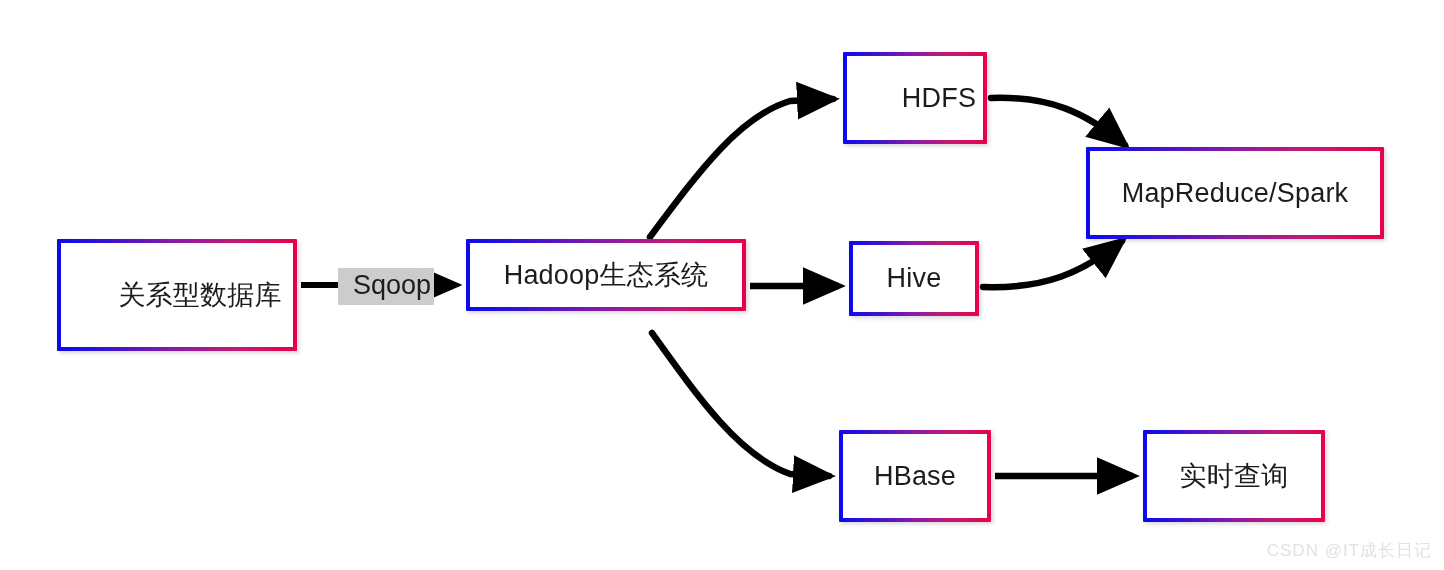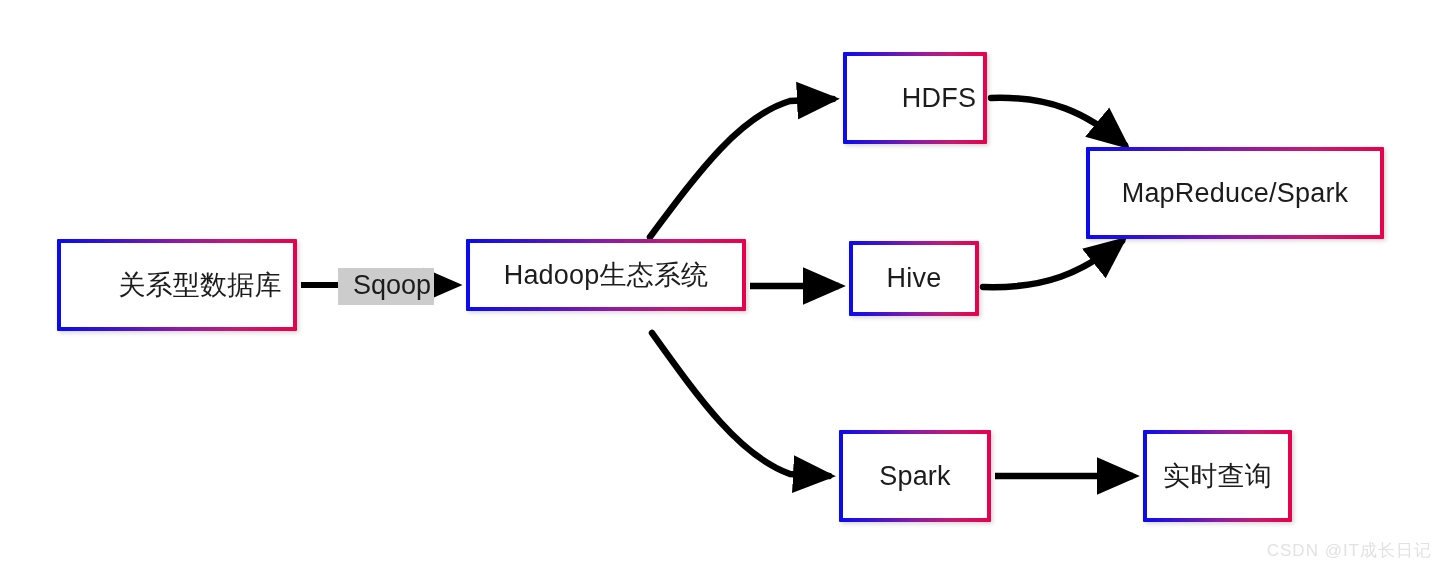--- a/index.html
+++ b/index.html
@@ -90,45 +90,45 @@
 
     <path d="M 652 333 C 700 400, 740 456, 790 474 L 829 476" fill="none" stroke="#000000" stroke-width="6.5" stroke-linecap="round" marker-end="url(#arrow)"></path>
 
     <path d="M 991 98 C 1050 96, 1085 112, 1125 145" fill="none" stroke="#000000" stroke-width="6.5" stroke-linecap="round" marker-end="url(#arrow)"></path>
 
     <path d="M 983 287 C 1045 289, 1082 273, 1122 241" fill="none" stroke="#000000" stroke-width="6.5" stroke-linecap="round" marker-end="url(#arrow)"></path>
 
     <path d="M 995 476 L 1133 476" fill="none" stroke="#000000" stroke-width="6.5" marker-end="url(#arrow)"></path>
   </svg>
 
-  <div class="node" style="left:57px; top:239px; width:240px; height:92px;padding-left:46px;">
+  <div class="node" style="left:57px; top:239px; width:240px; height:112px;padding-left:46px;">
     <span class="node-label">关系型数据库</span>
   </div>
 
   <div class="node" style="left:466px; top:239px; width:280px; height:72px;">
     <span class="node-label">Hadoop生态系统</span>
   </div>
 
   <div class="node" style="left:843px; top:52px; width:144px; height:92px;padding-left:48px;">
     <span class="node-label">HDFS</span>
   </div>
 
   <div class="node" style="left:849px; top:241px; width:130px; height:75px;">
     <span class="node-label">Hive</span>
   </div>
 
   <div class="node" style="left:839px; top:430px; width:152px; height:92px;">
-    <span class="node-label">Spark</span>
+    <span class="node-label">HBase</span>
   </div>
 
   <div class="node" style="left:1086px; top:147px; width:298px; height:92px;">
     <span class="node-label">MapReduce/Spark</span>
   </div>
 
-  <div class="node" style="left:1143px; top:430px; width:149px; height:92px;">
+  <div class="node" style="left:1143px; top:430px; width:182px; height:92px;">
     <span class="node-label">实时查询</span>
   </div>
 
   <div class="edge-label" style="left:338px; top:268px;">Sqoop</div>
 
   <div id="watermark">CSDN @IT成长日记</div>
 
 </div>
 
 </body></html>

